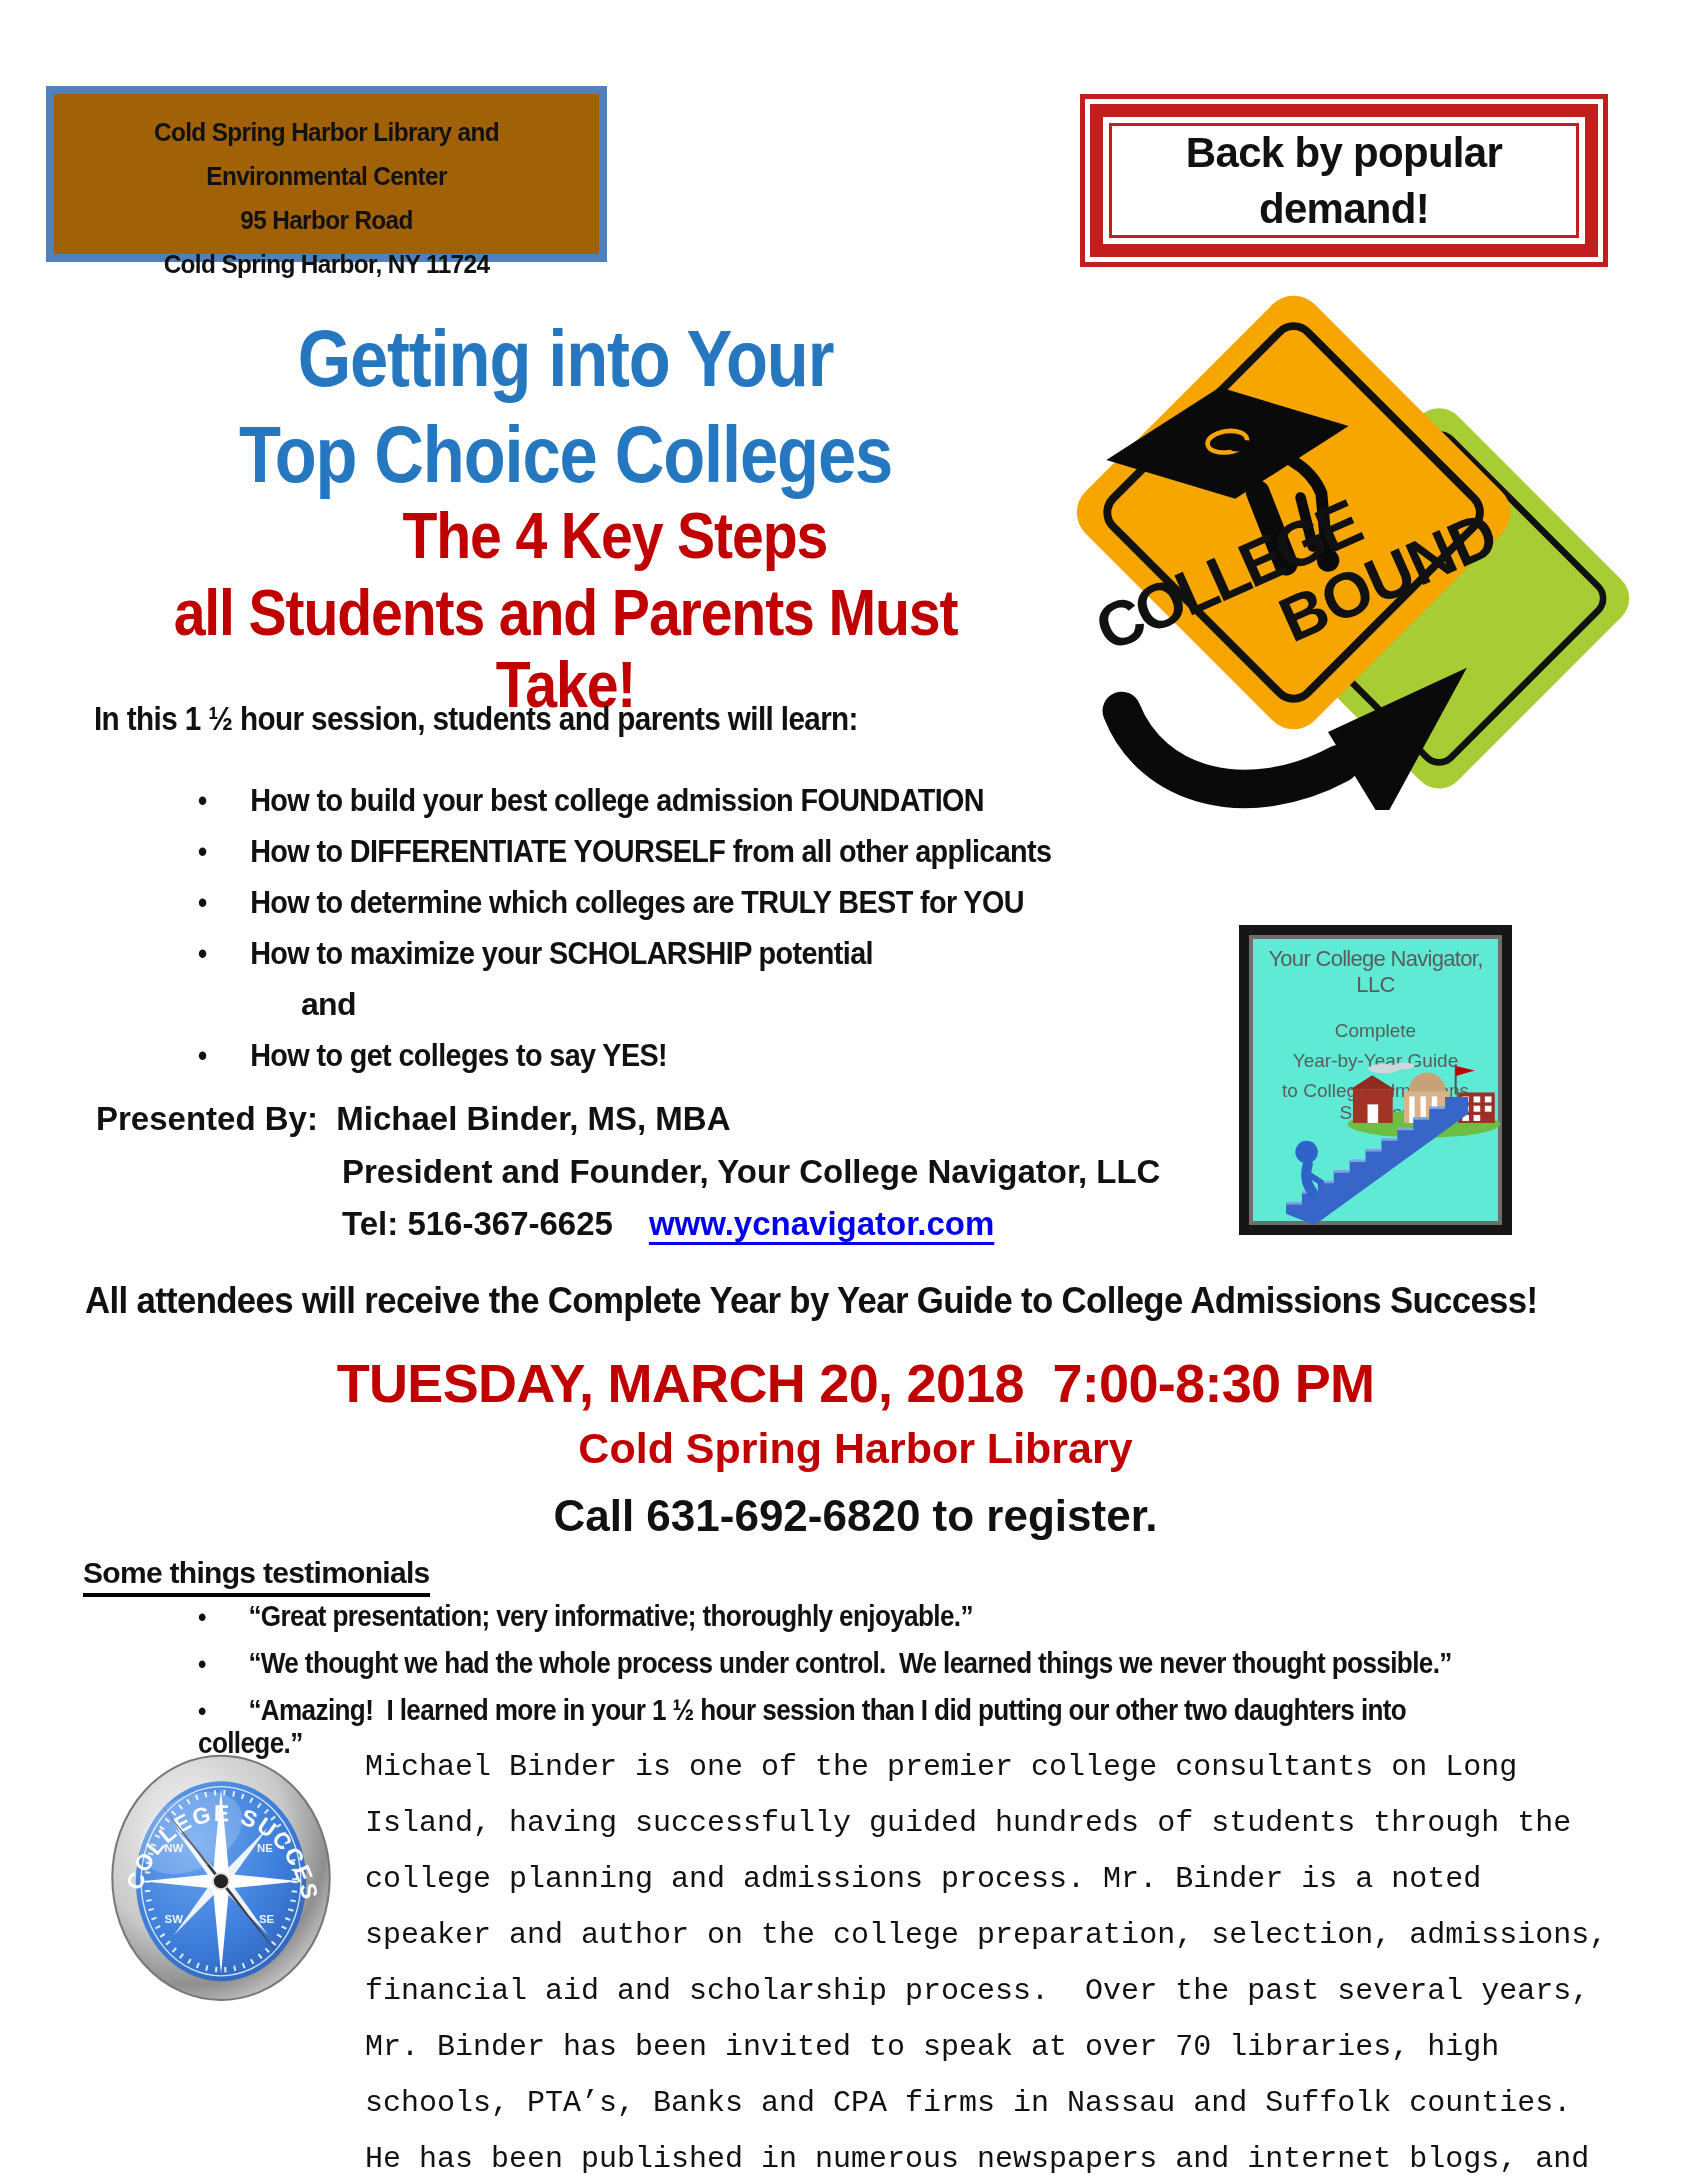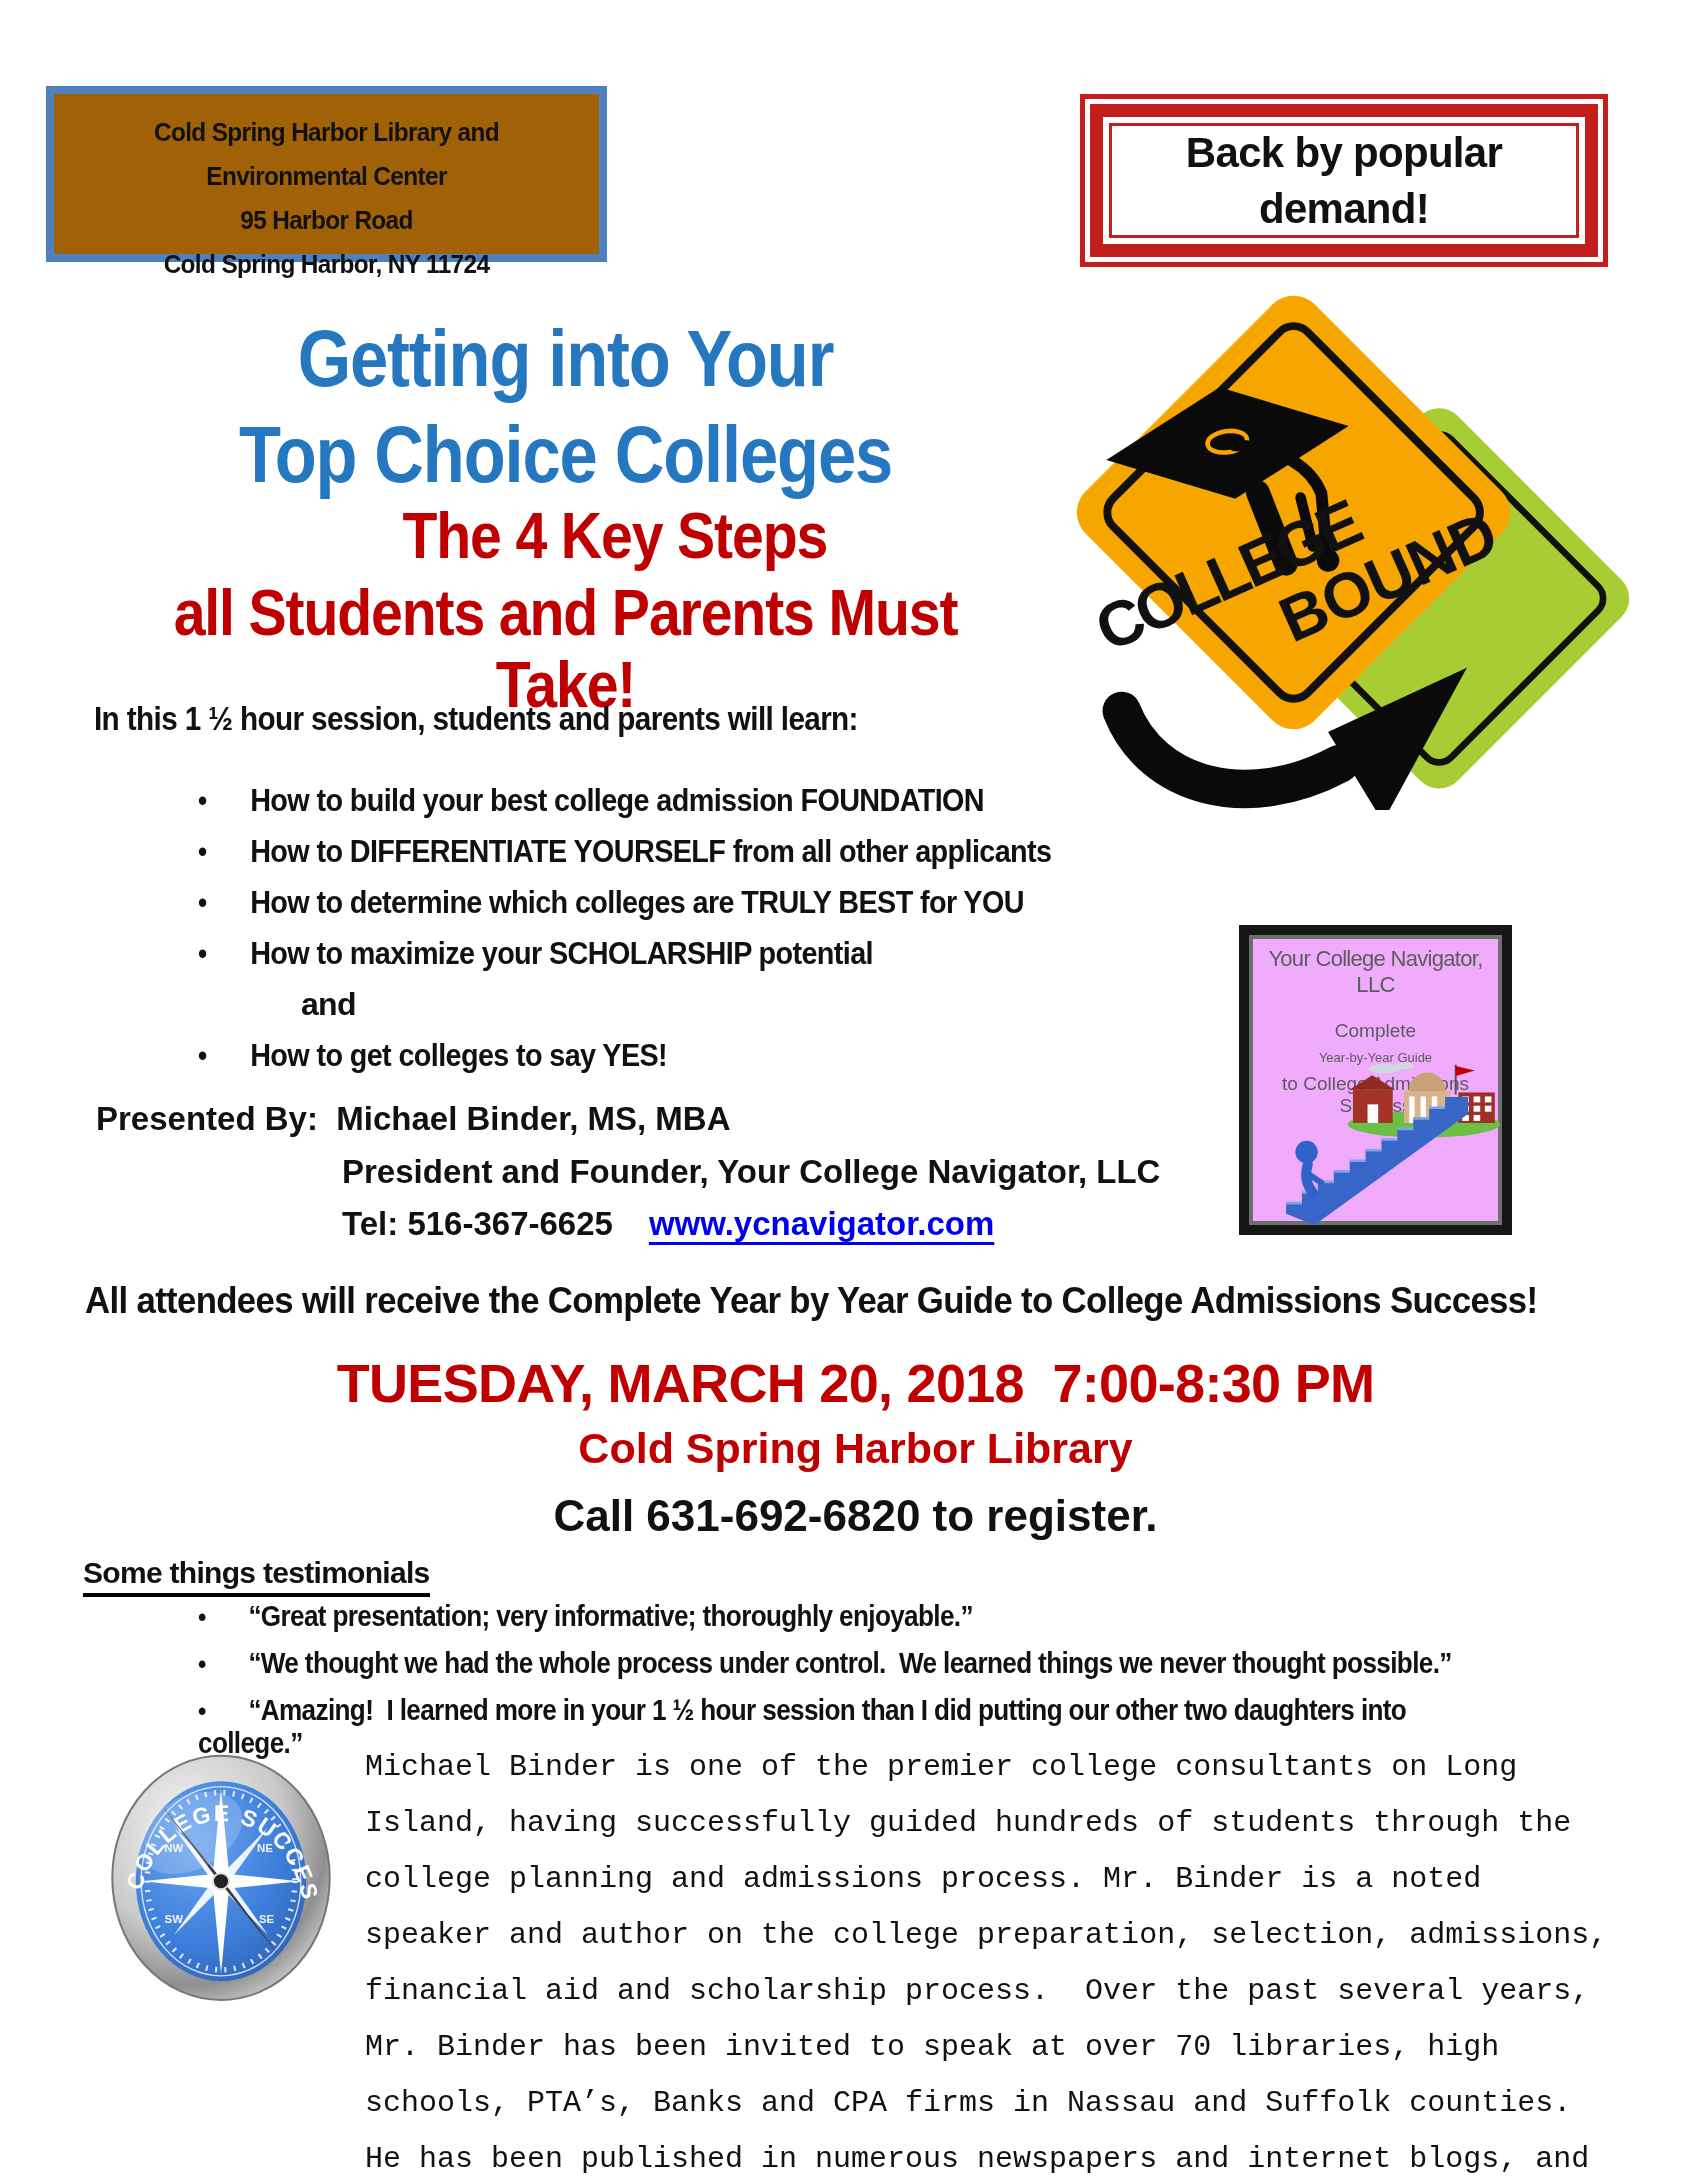--- a/index.html
+++ b/index.html
@@ -45,24 +45,24 @@
   
   .pres{font-size:33px;font-weight:bold;}
   .p1{left:96px;top:1100px;}
   .p2{left:342px;top:1153px;}
   .p3{left:342px;top:1205px;}
   .weblink{color:var(--link-blue);text-decoration:underline;text-decoration-thickness:3.3px;
            text-underline-offset:6.6px;margin-left:36px;cursor:pointer;}
 
   
   .guide-box{left:1239px;top:925px;width:273px;height:310px;border:10.6px solid #161616;
-             box-shadow:inset 0 0 0 4px #6e6e6e;background:#f0abfc;text-align:center;color:#5c5c5c;}
+             box-shadow:inset 0 0 0 4px #6e6e6e;background:#5eead4;text-align:center;color:#5c5c5c;}
   .g1{font-size:22px;margin-top:10.6px;letter-spacing:-0.7px;}
   .g2{font-size:19px;margin-top:22.5px;}
-  .g3{font-size:13px;margin-top:8px;}
+  .g3{font-size:19px;margin-top:8px;}
   .g4{font-size:19px;margin-top:8px;}
   .guide-art{position:absolute;left:0;bottom:0;width:100%;height:167px;}
 
   
   .promo{left:85px;top:1280px;width:1561px;font-size:37px;letter-spacing:-0.7px;transform:scaleX(.94);transform-origin:0 50%;}
   .evt{left:12px;width:1687px;text-align:center;font-weight:bold;}
   .edate{top:1352px;font-size:54px;color:var(--accent-red);letter-spacing:-0.7px;}
   .evenue{top:1424px;font-size:43px;color:var(--accent-red);}
   .ecall{top:1491px;font-size:44px;}
 

